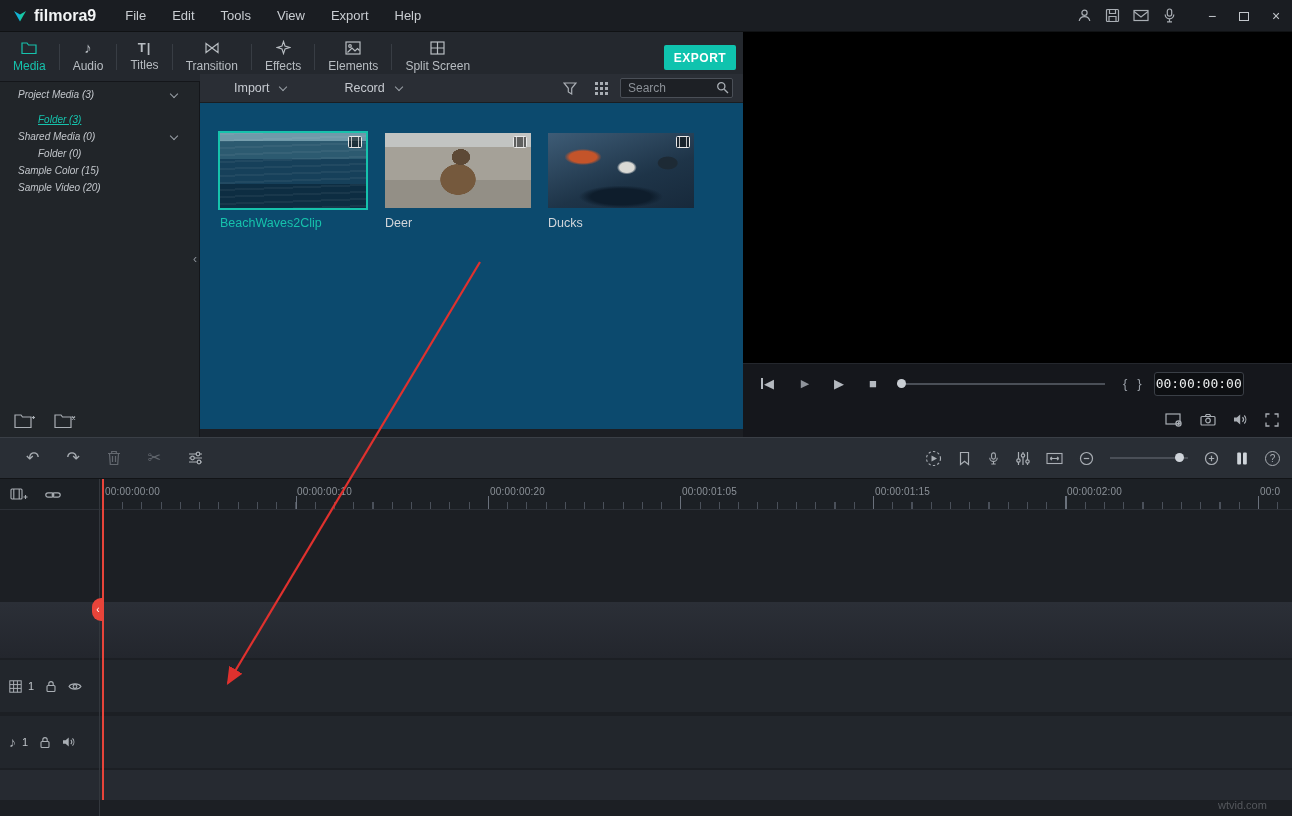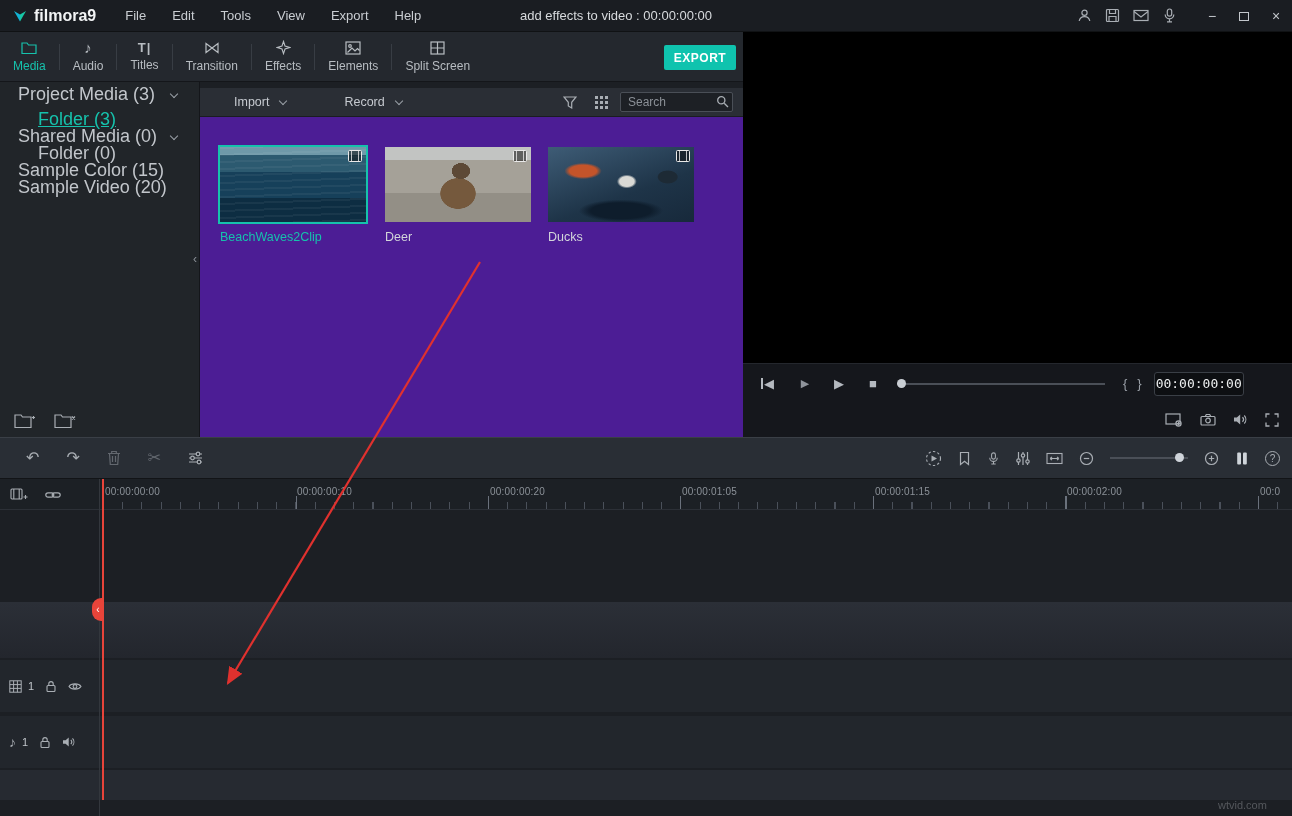--- a/index.html
+++ b/index.html
@@ -24,29 +24,29 @@
   .tabbar{position:absolute;top:32px;left:0;width:743px;height:50px;background:#24282e;border-bottom:1px solid #14161a;display:flex;align-items:stretch;}
   .tab{display:flex;flex-direction:column;align-items:center;justify-content:center;gap:4px;padding:0 13px;font-size:12px;color:#b8bdc2;position:relative;}
   .tab .ico{color:#b8bdc2;}
   .tab.active{color:#16c2ac;}
   .tab.active .ico{color:#16c2ac;}
   .tabsep{width:1px;height:26px;background:#383d44;align-self:center;}
   .titles-glyph{font-weight:bold;font-size:13px;letter-spacing:1px;}
   .export-btn{position:absolute;left:664px;top:13px;width:72px;height:25px;background:#0fc3ae;color:#fff;font-weight:bold;font-size:12px;border:none;border-radius:2px;letter-spacing:.5px;}
   
   .sidebar{position:absolute;top:82px;left:0;width:200px;height:355px;background:#212529;border-right:1px solid #14161a;}
-  .side-item{position:relative;height:17px;line-height:17px;padding-left:18px;font-size:18px;color:#c2c6cb;}
+  .side-item{position:relative;height:17px;line-height:17px;padding-left:18px;font-size:10px;color:#c2c6cb;font-style:italic;}
   .side-item.indent{padding-left:38px;}
   .side-item.selected{color:#16c2ac;text-decoration:underline;margin-top:8px;}
   .side-item .chev{position:absolute;right:22px;top:5px;}
   .chev{display:inline-block;width:6px;height:6px;border-right:1.5px solid #9aa0a7;border-bottom:1.5px solid #9aa0a7;transform:rotate(45deg);}
   .side-collapse{position:absolute;right:2px;top:170px;color:#8a9097;font-size:12px;}
   .side-bottom{position:absolute;left:14px;bottom:8px;display:flex;gap:18px;}
   
-  .mediapanel{position:absolute;top:88px;left:200px;width:543px;height:355px;background:#4c1d95;}
+  .mediapanel{position:absolute;top:74px;left:200px;width:543px;height:355px;background:#0c4a6e;}
   .media-header{height:29px;background:#2a2e35;border-bottom:1px solid #1a1d21;display:flex;align-items:center;}
   .dropdown{display:flex;align-items:center;gap:11px;color:#c6cad0;font-size:12.5px;}
   .dropdown .chev{margin-top:-2px;}
   .mh-spacer{flex:1;}
   .searchbox{position:relative;width:113px;height:20px;margin:0 10px 0 12px;}
   .searchbox input{width:100%;height:100%;background:#1d2025;border:1px solid #4a4f57;border-radius:2px;color:#d5d8db;font-size:12px;padding:0 20px 0 7px;outline:none;font-family:inherit;}
   .searchbox input::placeholder{color:#8b9097;}
   .searchbox .ico{position:absolute;right:4px;top:3px;}
   .clips{position:relative;height:326px;}
   .clip{position:absolute;top:30px;width:146px;}
@@ -126,21 +126,20 @@
       <span class="logo-text">filmora9</span>
     </div>
     <div class="menus">
       <span class="menu">File</span>
       <span class="menu">Edit</span>
       <span class="menu">Tools</span>
       <span class="menu">View</span>
       <span class="menu">Export</span>
       <span class="menu">Help</span>
     </div>
-    <div class="doc-title">add effects to video : 00:00:00:00</div>
     <div class="tb-right">
       <span class="ico">
         <svg width="15" height="15" viewBox="0 0 15 15" fill="none" stroke="currentColor" stroke-width="1.2">
             <circle cx="7.5" cy="4.7" r="2.6"></circle>
             <path d="M2.2 13a5.4 5.4 0 0 1 10.6 0"></path>
           </svg>
       </span>
       <span class="ico">
         <svg width="15" height="15" viewBox="0 0 15 15" fill="none" stroke="currentColor" stroke-width="1.2">
             <rect x="1.5" y="1.5" width="12" height="12" rx="1"></rect>

